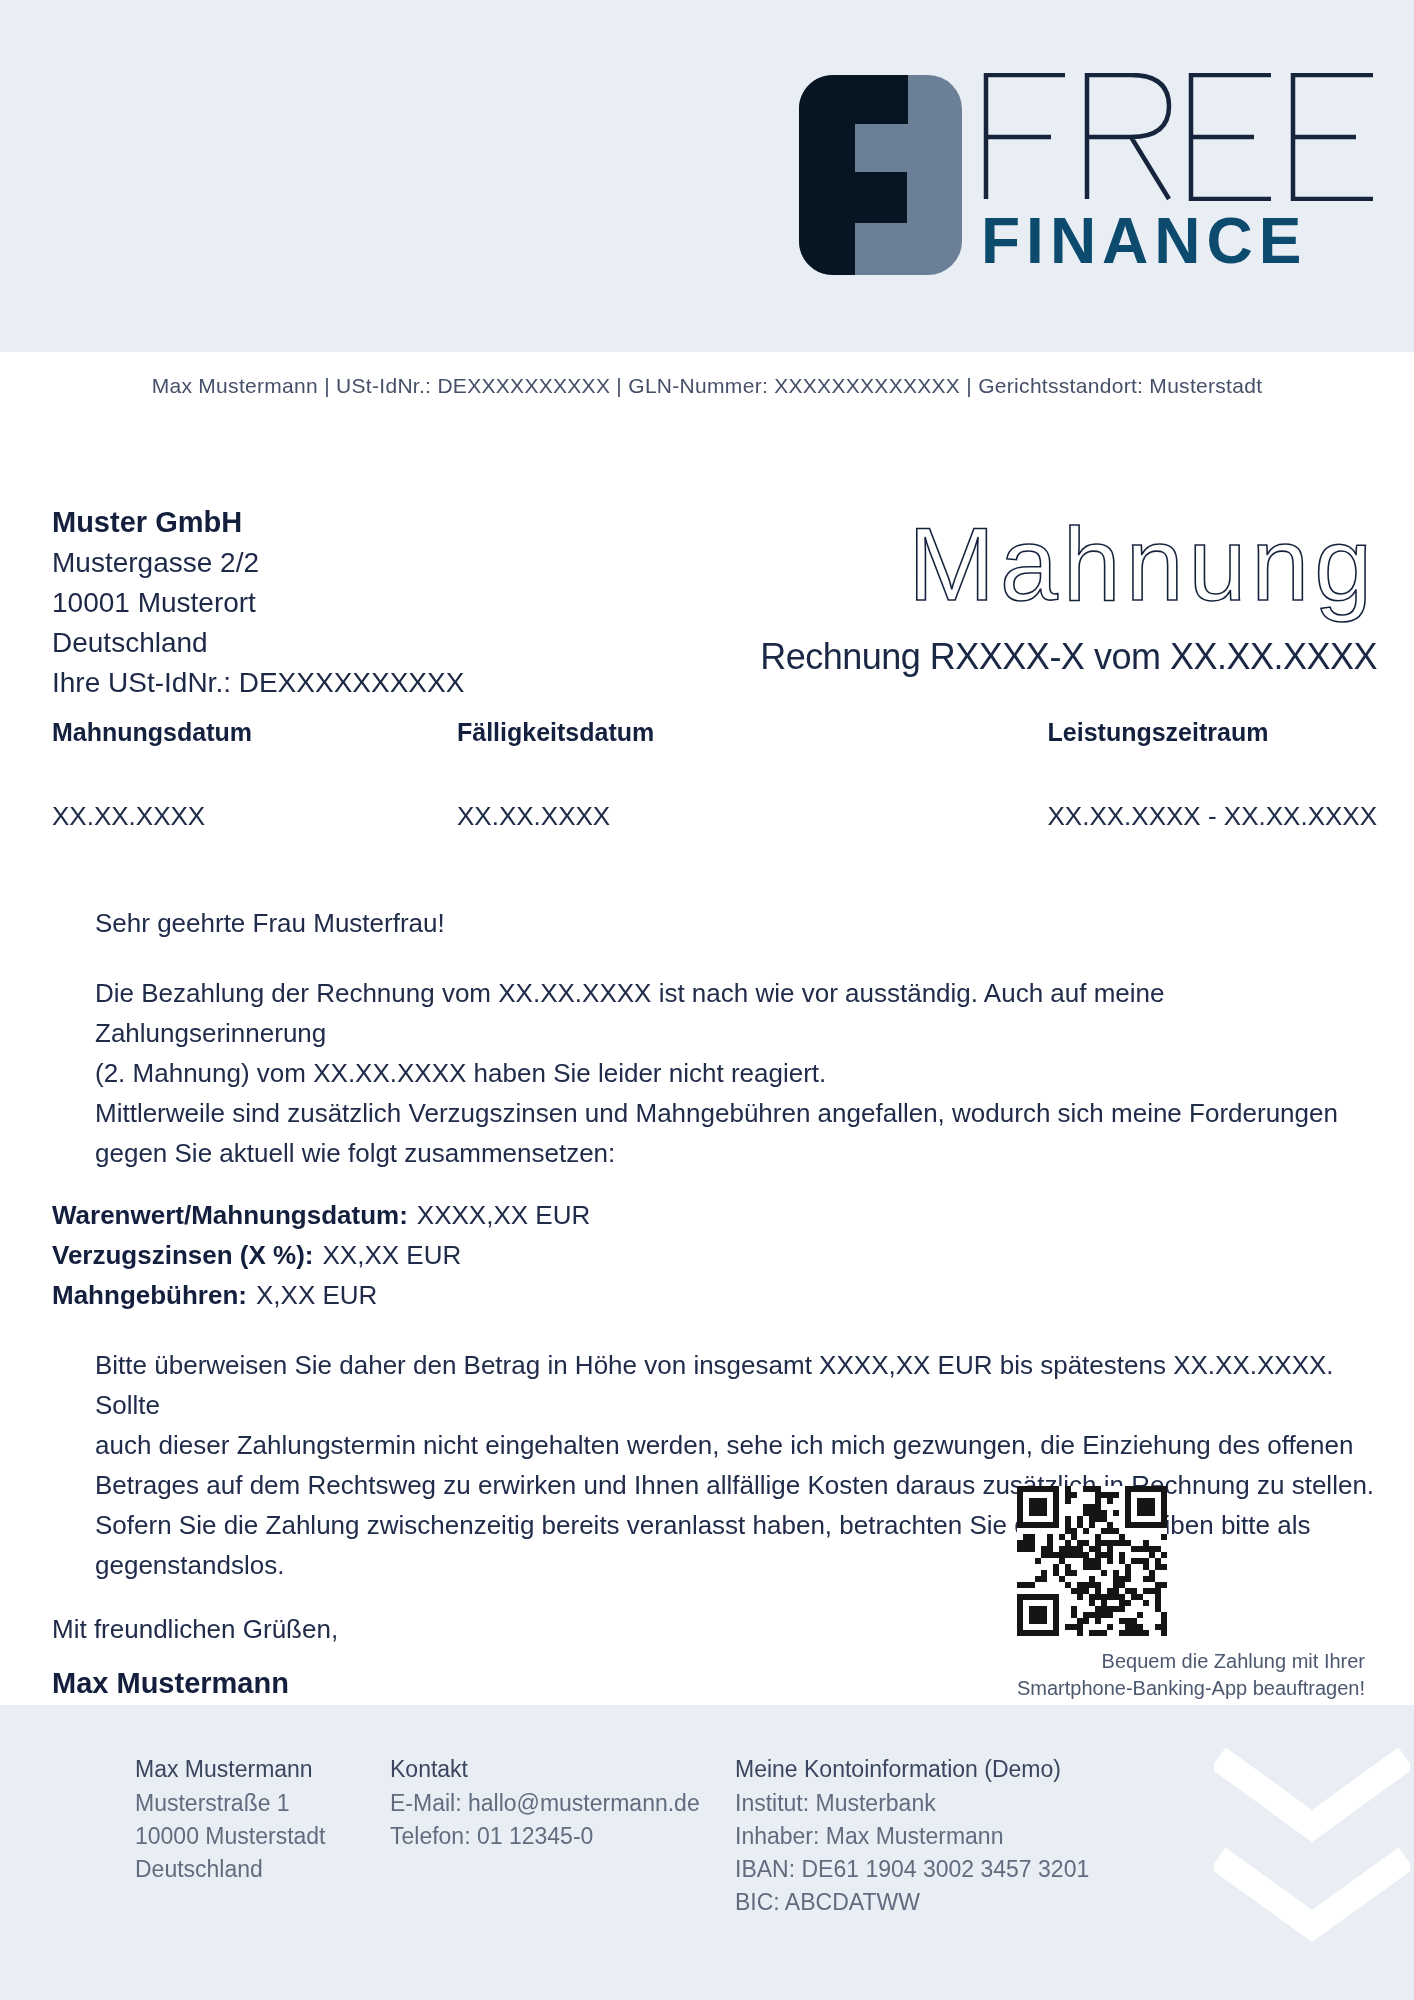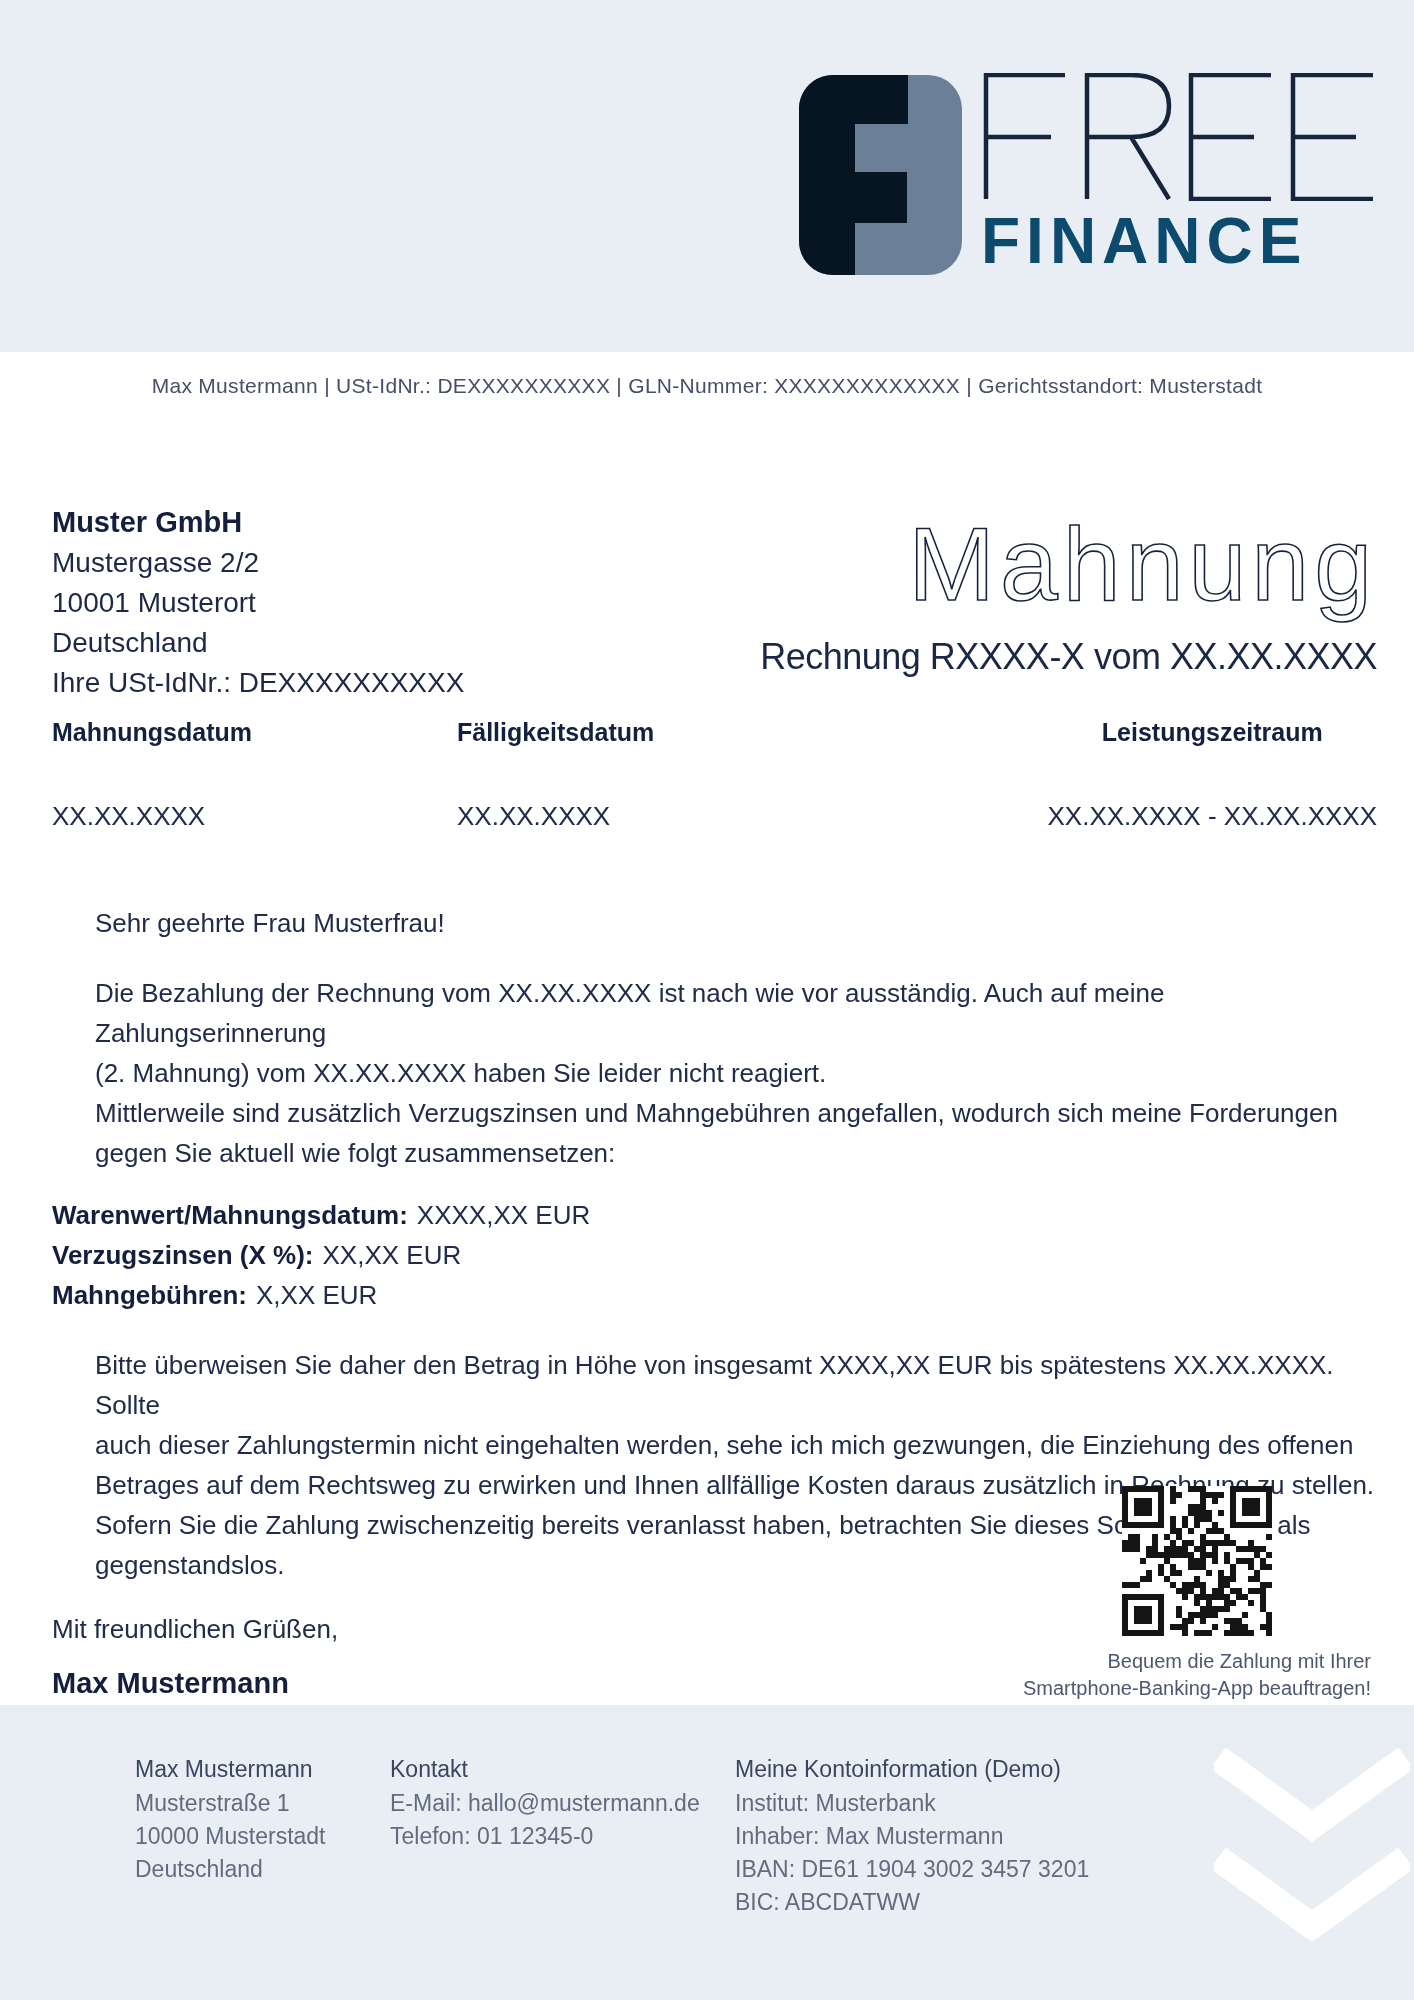--- a/index.html
+++ b/index.html
@@ -32,34 +32,34 @@
     -webkit-text-fill-color:transparent;-webkit-text-stroke:1.6px #15223c;
   }
   .doc-subtitle{margin-top:20px;font-size:36px;font-weight:400;color:#1b2845;letter-spacing:-.5px;}
   
   .meta-row{
     position:absolute;left:52px;top:718px;width:1325px;
     display:grid;grid-template-columns:405px 1fr auto;
   }
   .meta-cell .m-label{font-size:25px;font-weight:700;color:#13203e;}
   .meta-cell .m-value{margin-top:54px;font-size:26px;color:#202c4a;}
-  .meta-cell.right{text-align:center;}
+  .meta-cell.right{text-align:left;}
   
   .body-col{position:absolute;left:52px;top:903px;width:1325px;font-size:26px;line-height:40px;color:#202c4a;}
   .para{white-space:pre-line;margin-left:43px;}
   .salutation{}
   .para1{margin-top:30px;}
   .amounts{margin-top:22px;}
   .amount-row{line-height:40px;}
   .amount-row .a-label{font-weight:700;color:#131f3d;margin-right:9px;}
   .para2{margin-top:30px;}
   .closing{margin-top:24px;}
   .signature{margin-top:14px;font-size:29px;font-weight:700;color:#131f3d;}
   
-  .qr-block{position:absolute;right:37px;top:1486px;width:360px;display:flex;flex-direction:column;align-items:center;}
+  .qr-block{position:absolute;right:37px;top:1486px;width:360px;display:flex;flex-direction:column;align-items:flex-start;}
   .qr-code{width:150px;height:150px;}
   .qr-caption{margin-top:12px;text-align:right;font-size:20px;line-height:27px;color:#4c5870;white-space:pre-line;}
   
   .footer{
     position:absolute;left:0;top:1705px;width:1414px;height:295px;background:#e9eef5;
     box-sizing:border-box;padding:48px 0 0 135px;display:flex;
   }
   .f-col{font-size:23px;line-height:33px;color:#616c7e;}
   .f-col .f-title{color:#3a465f;margin-bottom:1px;}
   .f-col.c1{width:255px;}

